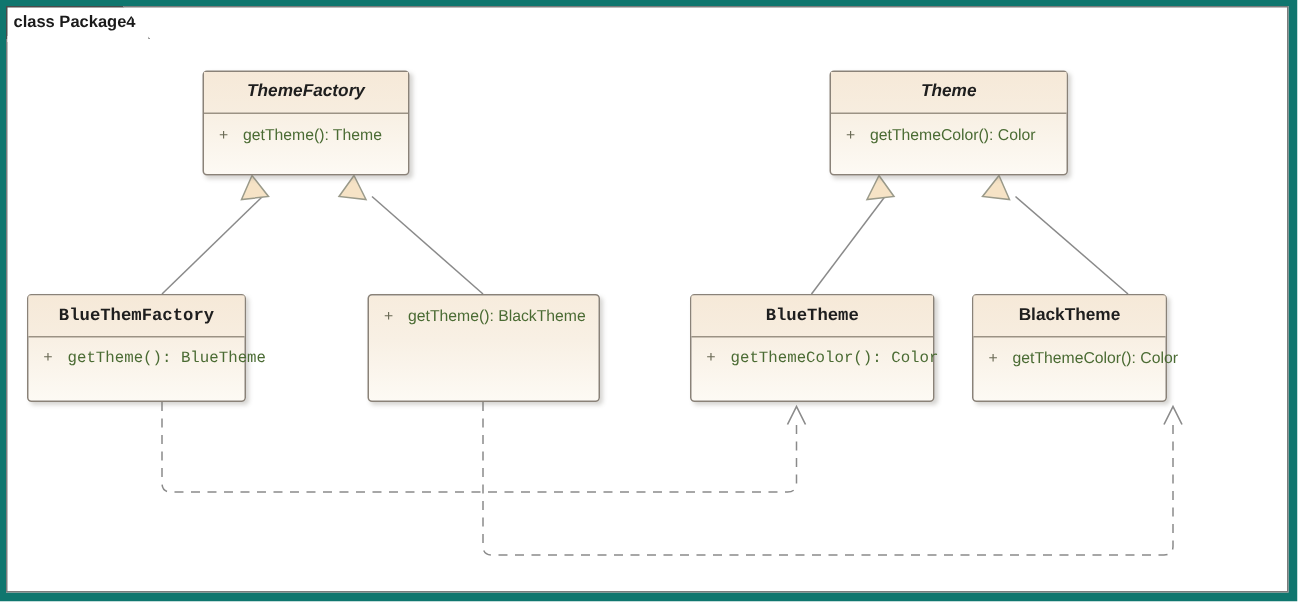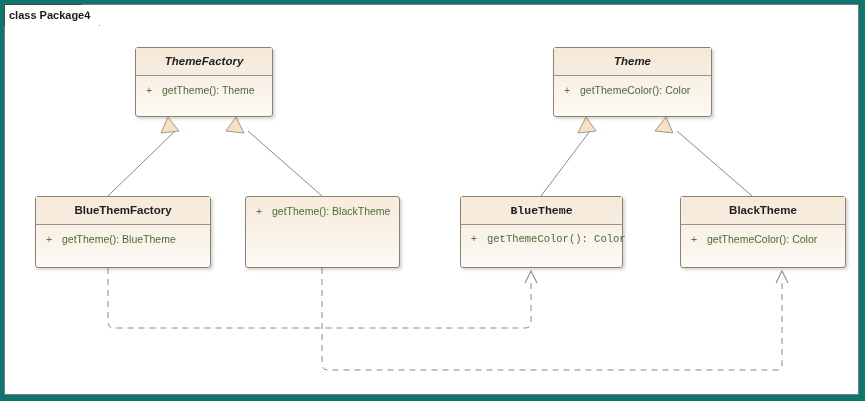--- a/index.html
+++ b/index.html
@@ -207,21 +207,21 @@
   <div class="uml-class" style="left:553px; top:47px; width:159px; height:70px;">
     <div class="uml-name abstract">Theme</div>
     <div class="uml-members">
       <div class="uml-member">
         <span class="uml-vis">+</span>
         <span class="uml-sig">getThemeColor(): Color</span>
       </div>
     </div>
   </div>
 
-  <div class="uml-class" style="left:35px; top:196px; width:176px; height:72px;">
+  <div class="uml-class" style="left:18px; top:196px; width:146px; height:72px;font-family:Liberation Mono, monospace;">
     <div class="uml-name">BlueThemFactory</div>
     <div class="uml-members">
       <div class="uml-member">
         <span class="uml-vis">+</span>
         <span class="uml-sig">getTheme(): BlueTheme</span>
       </div>
     </div>
   </div>
 
   <div class="uml-class" style="left:245px; top:196px; width:155px; height:72px;">
@@ -236,21 +236,21 @@
   <div class="uml-class" style="left:460px; top:196px; width:163px; height:72px;font-family:Liberation Mono, monospace;">
     <div class="uml-name">BlueTheme</div>
     <div class="uml-members">
       <div class="uml-member">
         <span class="uml-vis">+</span>
         <span class="uml-sig">getThemeColor(): Color</span>
       </div>
     </div>
   </div>
 
-  <div class="uml-class" style="left:680px; top:196px; width:166px; height:72px;">
+  <div class="uml-class" style="left:648px; top:196px; width:130px; height:72px;">
     <div class="uml-name">BlackTheme</div>
     <div class="uml-members">
       <div class="uml-member">
         <span class="uml-vis">+</span>
         <span class="uml-sig">getThemeColor(): Color</span>
       </div>
     </div>
   </div>
 
 

